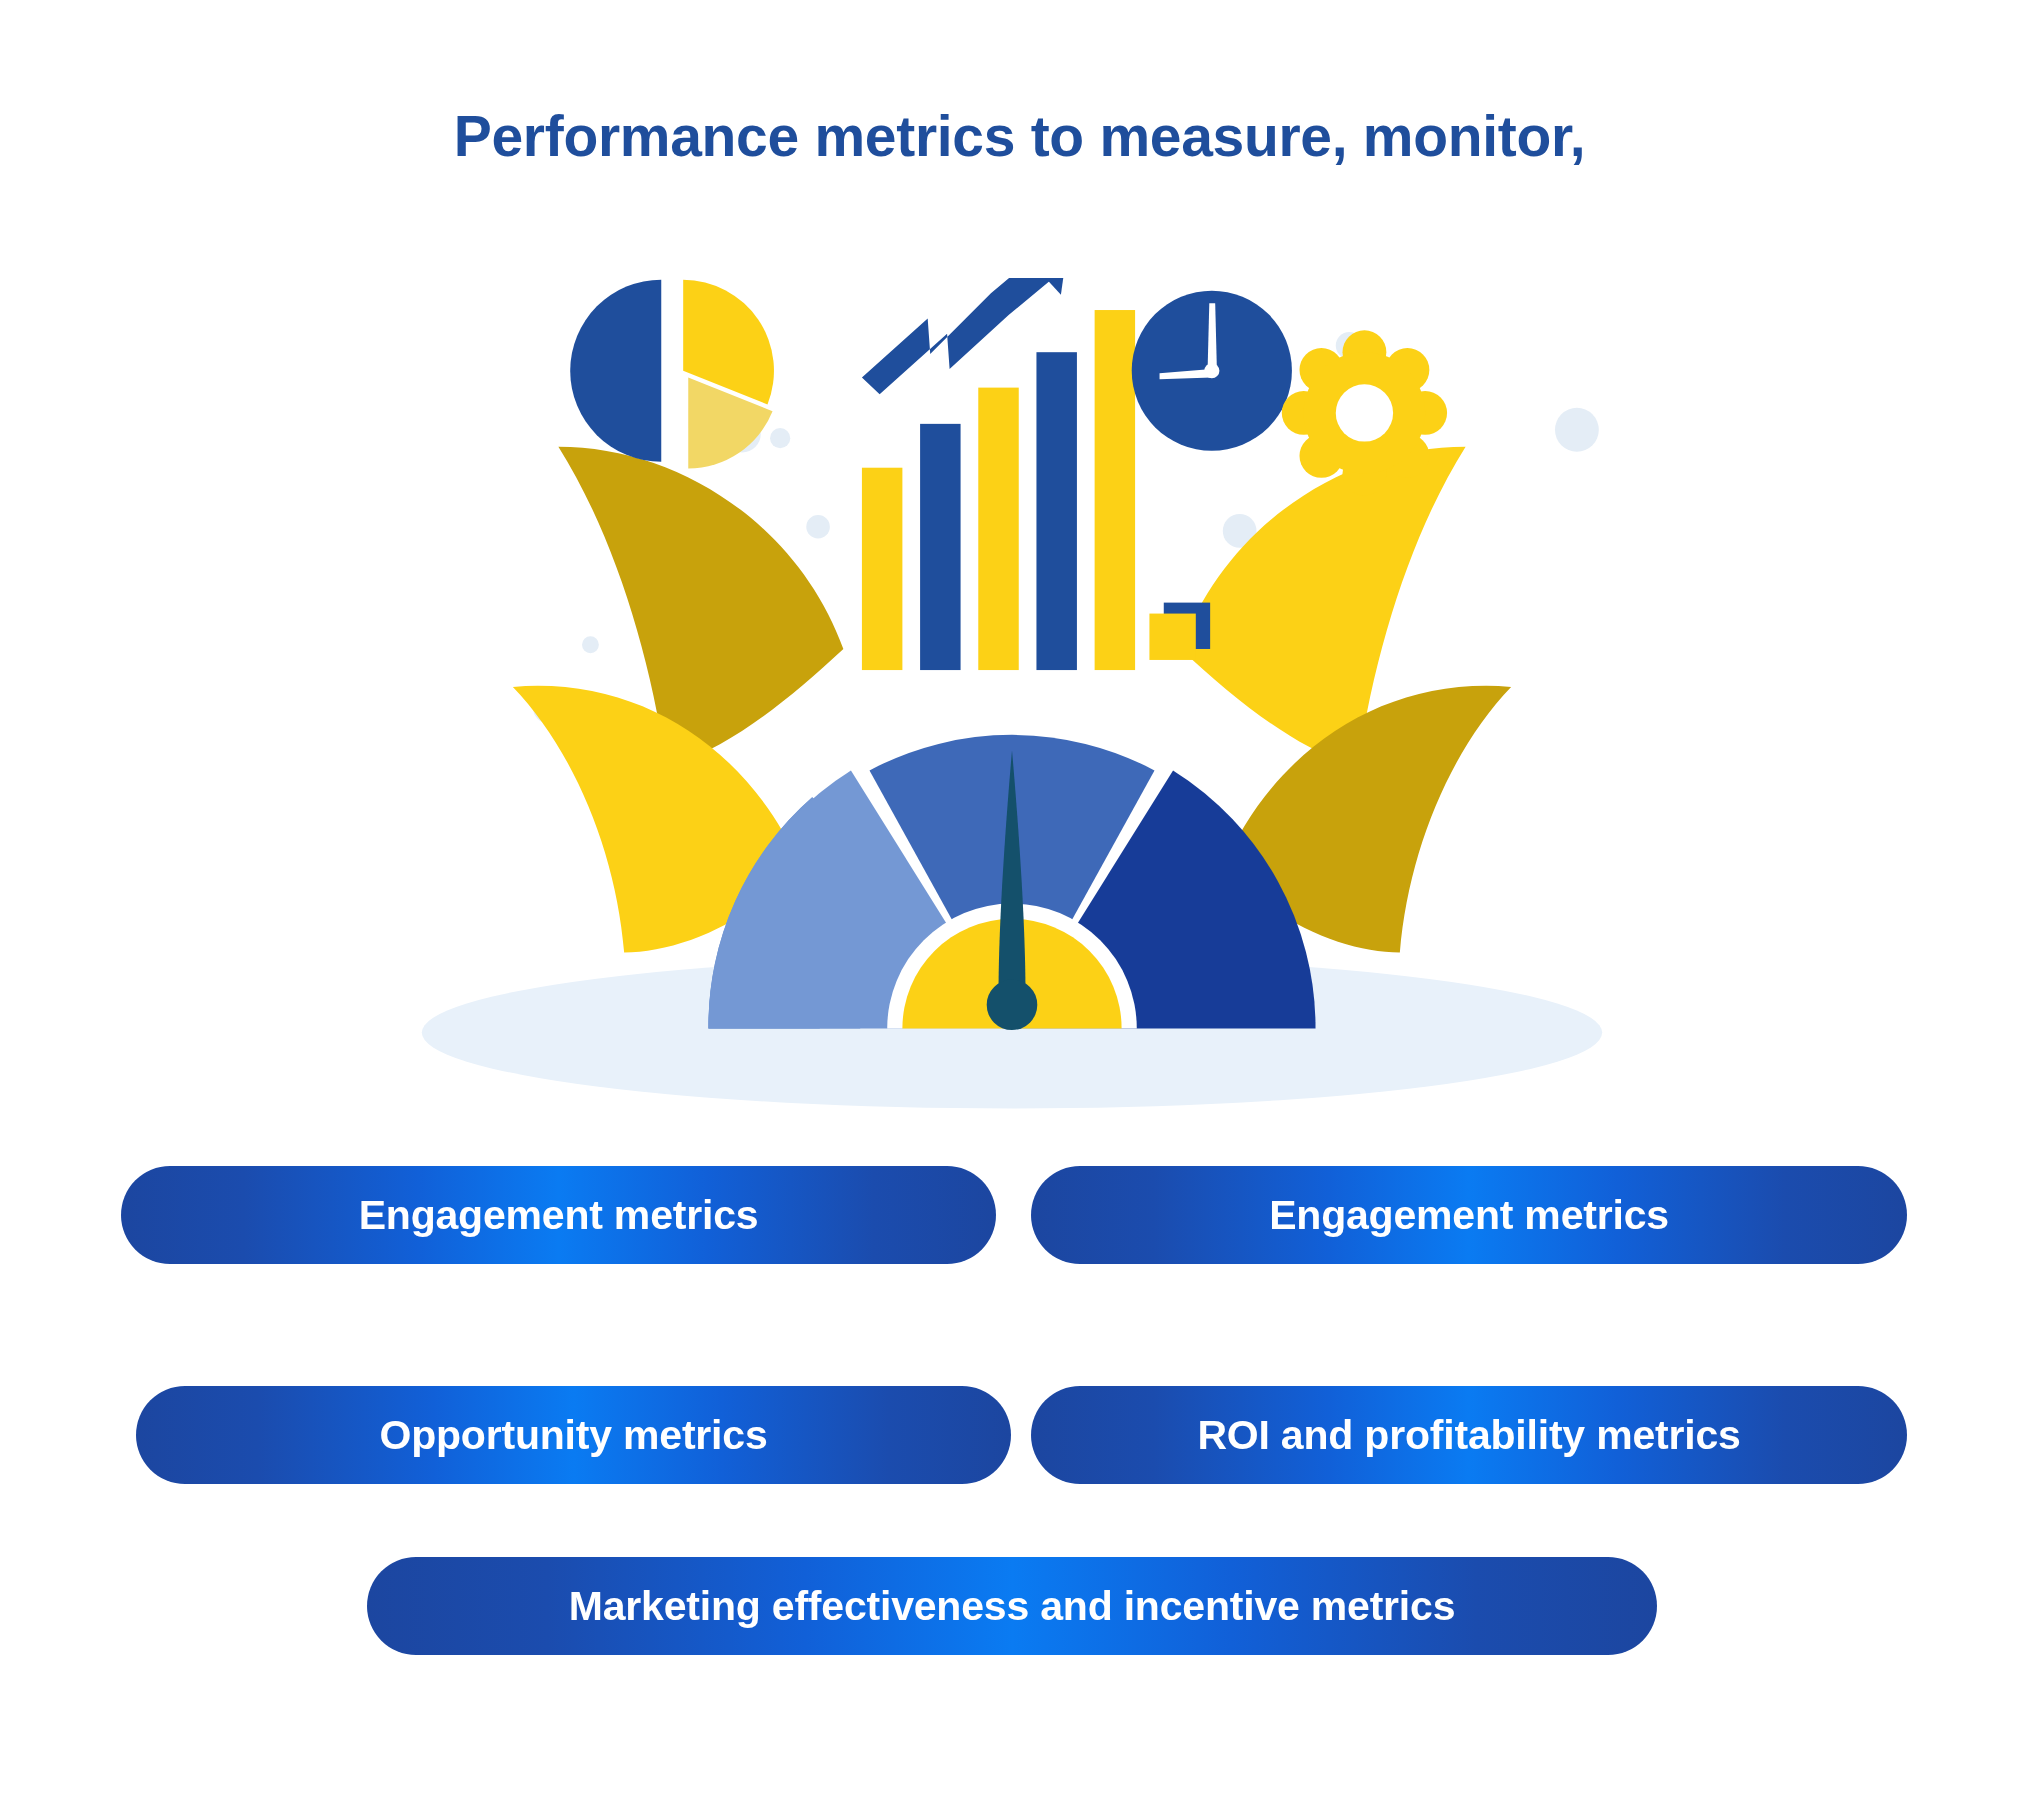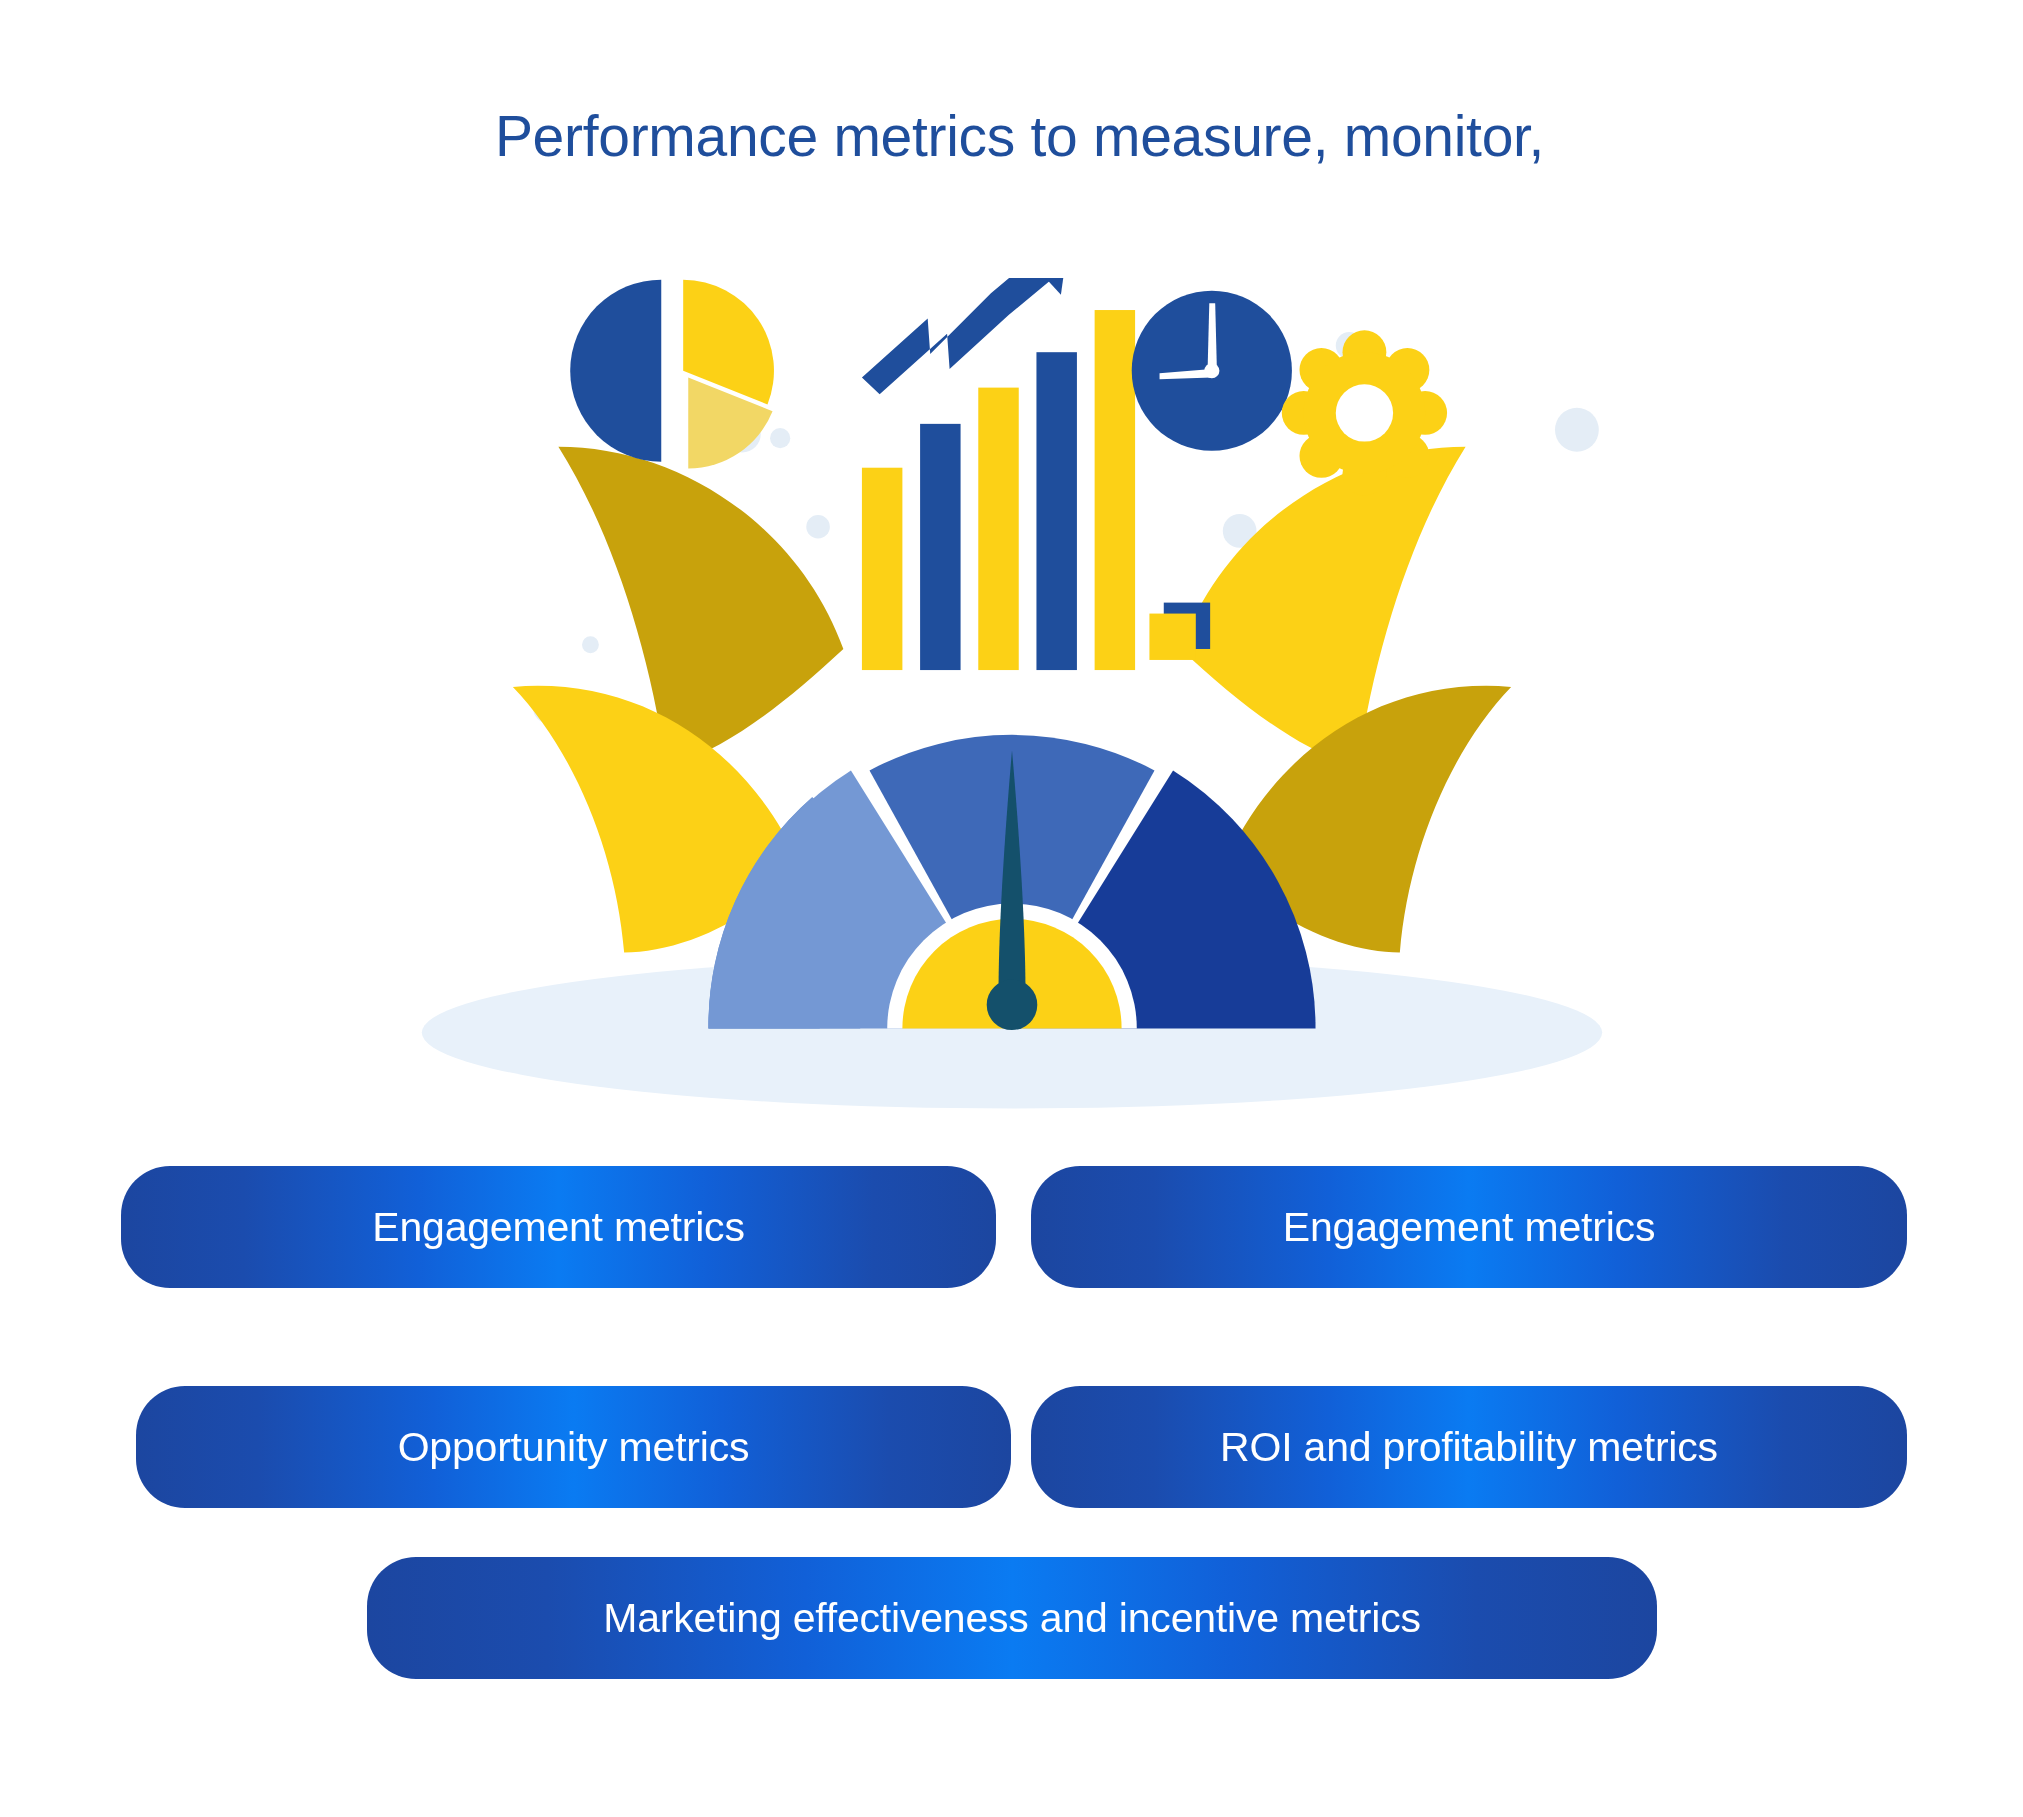--- a/index.html
+++ b/index.html
@@ -23,21 +23,21 @@
   #title-block {
     position: absolute;
     left: 0;
     top: 100px;
     width: 2024px;
     text-align: center;
   }
   #title-block .title-line {
     display: block;
     color: #1f4e9c;
-    font-weight: normal;
+    font-weight: bold;
     font-size: 57px;
     line-height: 73px;
     letter-spacing: -0.3px;
     padding-left: 15px;
   }
 
   
   #illustration {
     position: absolute;
     left: 0;
@@ -48,34 +48,34 @@
   #illustration svg {
     display: block;
   }
 
   
   .pill {
     position: absolute;
     display: flex;
     align-items: center;
     justify-content: center;
-    height: 122px;
+    height: 98px;
     border-radius: 49px;
     box-sizing: border-box;
     background: linear-gradient(90deg,
         #1c46a0 0%,
         #1b4cae 14%,
         #1160d8 34%,
         #0a7bf2 50%,
         #1160d8 67%,
         #1b4cae 86%,
         #1c46a0 100%);
     color: #ffffff;
     font-size: 41px;
-    font-weight: normal;
+    font-weight: bold;
     white-space: nowrap;
     letter-spacing: -0.2px;
   }
 
   #pill-engagement   { left: 121px;  top: 1166px; width: 875px; }
   #pill-education    { left: 1031px; top: 1166px; width: 876px; }
   #pill-opportunity  { left: 136px;  top: 1386px; width: 875px; }
   #pill-roi          { left: 1031px; top: 1386px; width: 876px; align-items: center; }
   #pill-marketing    { left: 367px;  top: 1557px; width: 1290px; }
 </style>

